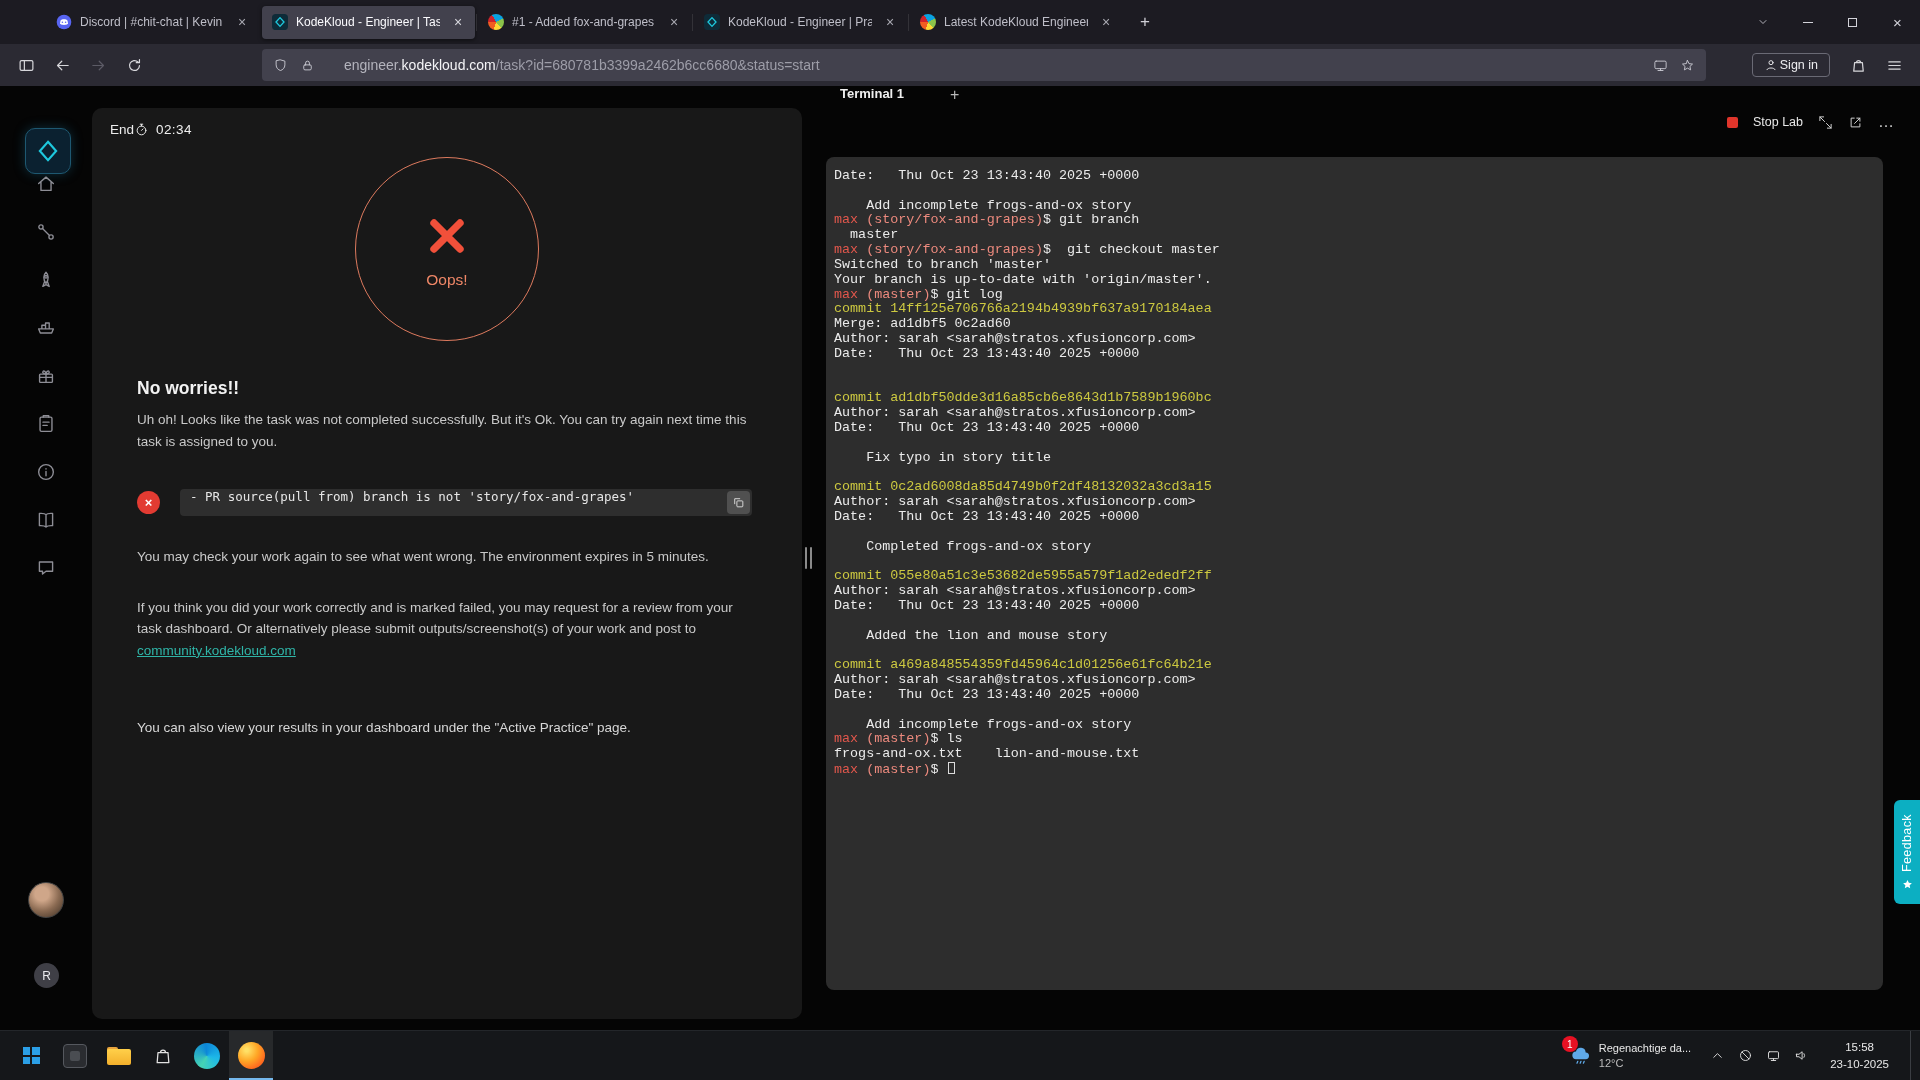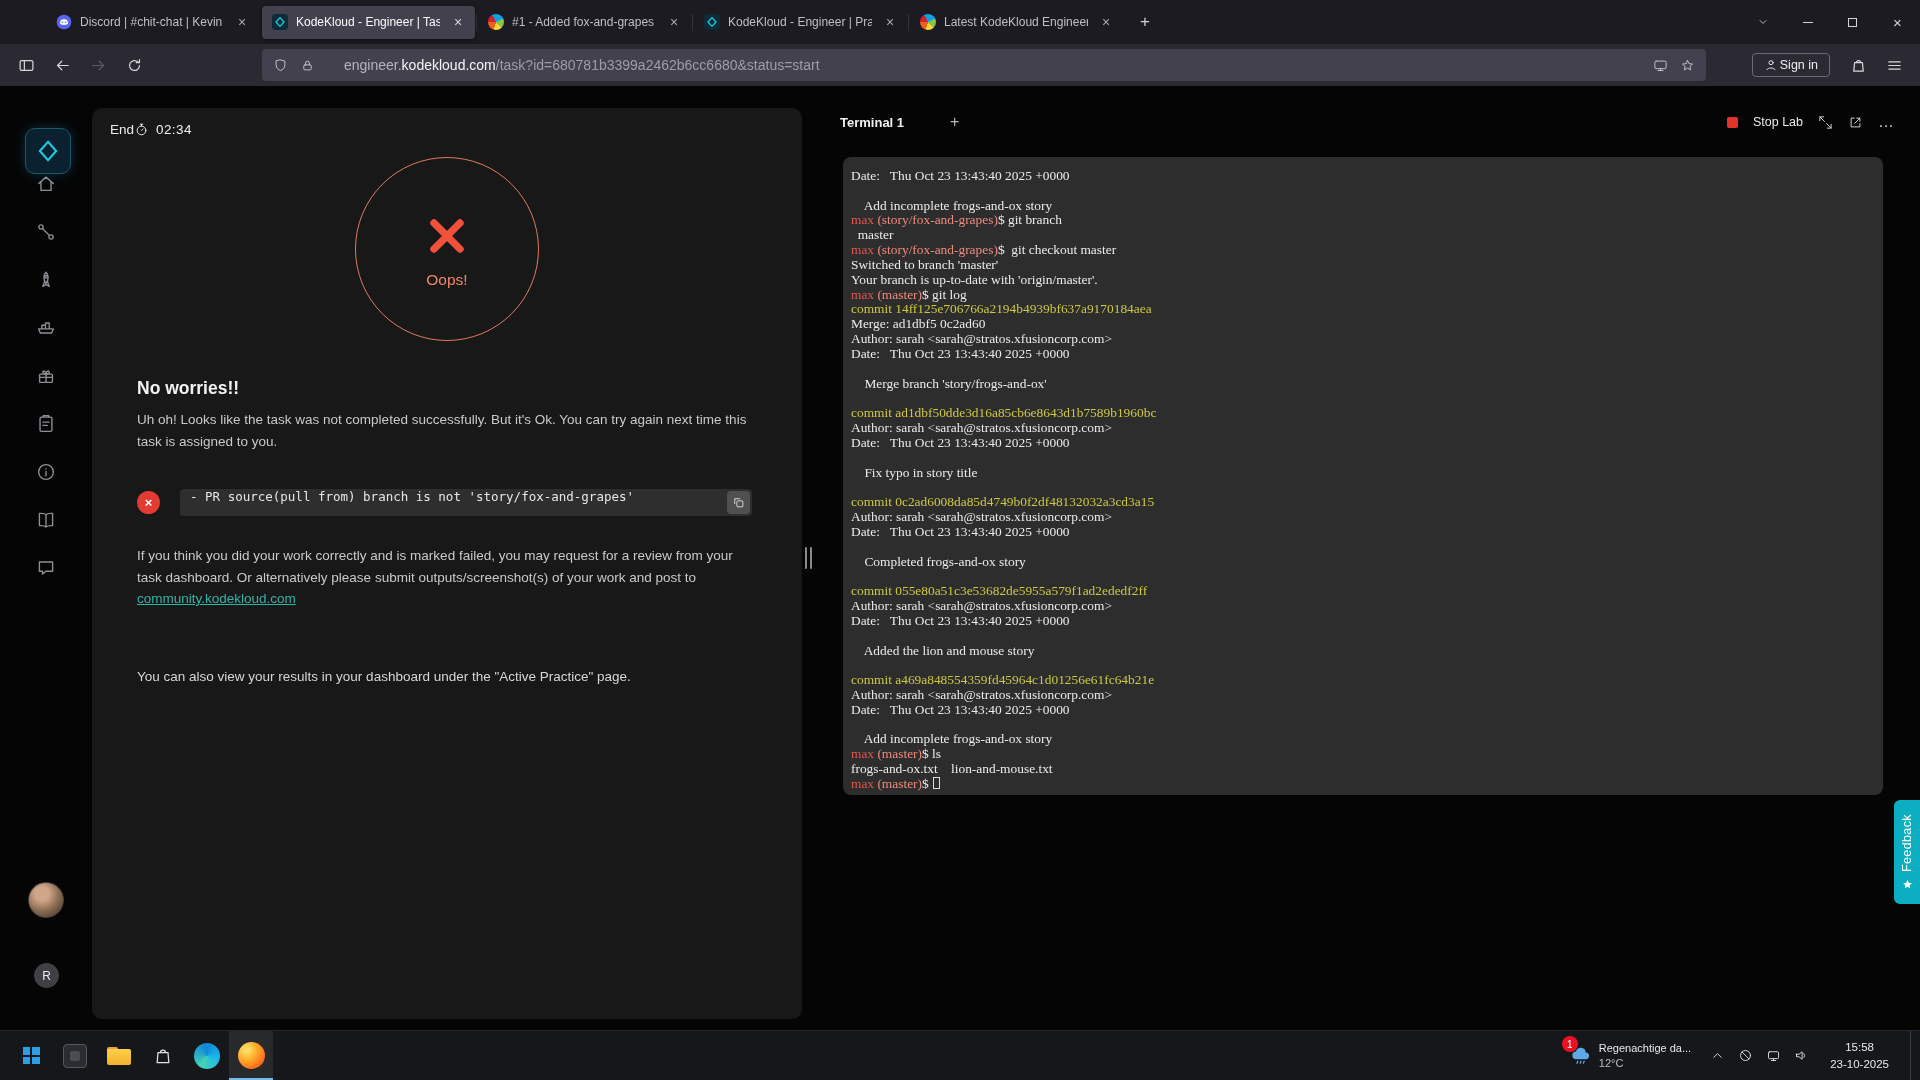--- a/index.html
+++ b/index.html
@@ -79,29 +79,29 @@
   .err-text{font-family:"DejaVu Sans Mono",monospace;font-size:12.5px;color:#e6e6e6;white-space:nowrap}
   .copy-btn{position:absolute;right:2px;top:2px;width:23px;height:23px;border-radius:4px;background:#505050;display:flex;align-items:center;justify-content:center}
   .copy-btn svg{width:13px;height:13px;stroke:#e8e8e8;fill:none;stroke-width:1.6;stroke-linejoin:round}
 
   
   .divider{position:absolute;left:805px;top:460px;height:24px;display:flex;gap:3px;align-items:center}
   .divider i{display:block;width:2px;height:22px;background:#8a8a8a;border-radius:1px}
 
   
   .rpane{position:absolute;left:812px;top:0;right:0;bottom:0}
-  .rp-head{height:72px;display:flex;align-items:center;padding:0 26px 0 28px}
+  .rp-head{height:72px;display:flex;padding:0 26px 0 28px}
   .term-tab{color:#f0f0f0;font-size:13px;font-weight:600}
   .term-add{margin-left:46px;color:#b9b9b9;font-size:16px}
   .rp-right{margin-left:auto;display:flex;align-items:center;gap:15px}
   .stop-dot{width:11px;height:11px;border-radius:2px;background:#e0352b}
   .stop-label{color:#e8e8e8;font-size:12.5px}
   .rp-icn svg{width:15px;height:15px;stroke:#cfcfcf;fill:none;stroke-width:1.6;stroke-linecap:round;stroke-linejoin:round}
   .rp-dots{color:#cfcfcf;font-size:16px;line-height:10px}
-  .terminal{position:absolute;left:31px;right:37px;top:71px;height:638px;background:var(--terminal-bg);border-radius:8px;padding:12px 12px 0 8px;overflow:hidden;font-family:Liberation Serif, serif;font-size:13.4px;line-height:14.83px}
+  .terminal{position:absolute;left:14px;right:37px;top:71px;height:833px;background:var(--terminal-bg);border-radius:8px;padding:12px 12px 0 8px;overflow:hidden;font-family:Liberation Mono, monospace;font-size:13.4px;line-height:14.83px}
   .tline{white-space:pre;height:14.83px}
   .c-fg{color:#ebebeb}.c-red{color:var(--prompt-red)}.c-branch{color:var(--branch-red)}
   .c-green{color:var(--git-green)}.c-yellow{color:var(--commit-yellow)}
   .cursor{display:inline-block;width:7px;height:12px;border:1px solid #dcdcdc;margin-left:1px;vertical-align:-1px}
 
   
   .feedback{position:absolute;right:0;top:714px;width:26px;height:104px;background:var(--feedback-teal);border-radius:6px 0 0 6px;display:flex;flex-direction:column;align-items:center;justify-content:center;gap:7px}
   .fb-text{writing-mode:vertical-rl;transform:rotate(180deg);color:#fff;font-size:12.5px;letter-spacing:.4px}
   .fb-star{width:11px;height:11px;fill:#fff}
 
@@ -353,20 +353,21 @@
       <div class="err-box">
         <span class="err-text">- PR source(pull from) branch is not 'story/fox-and-grapes'</span>
         <span class="copy-btn">
           <svg viewBox="0 0 24 24">
               <rect x="9" y="9" width="11" height="11" rx="1.5"></rect>
               <path d="M5 15V5h10"></path>
             </svg>
         </span>
       </div>
     </div>
+    <p class="pp mt-err">You may check your work again to see what went wrong. The environment expires in 5 minutes.</p>
     <p class="pp mt-rev"><span>If you think you did your work correctly and is marked failed, you may request for a review from your task dashboard. Or alternatively please submit outputs/screenshot(s) of your work and post to </span><a class="link">community.kodekloud.com</a></p>
     <p class="pp pp-last">You can also view your results in your dashboard under the "Active Practice" page.</p>
   </div>
 
   <div class="divider">
       <i></i>
       <i></i>
     </div>
 
   <div class="rpane">
@@ -398,21 +399,20 @@
           <div class="tline"><span class="c-fg">  master</span></div>
           <div class="tline"><span class="c-red">max </span><span class="c-branch">(story/fox-and-grapes)</span><span class="c-fg">$  git checkout master</span></div>
           <div class="tline"><span class="c-fg">Switched to branch 'master'</span></div>
           <div class="tline"><span class="c-fg">Your branch is up-to-date with 'origin/master'.</span></div>
           <div class="tline"><span class="c-red">max </span><span class="c-branch">(master)</span><span class="c-fg">$ git log</span></div>
           <div class="tline"><span class="c-yellow">commit 14ff125e706766a2194b4939bf637a9170184aea</span></div>
           <div class="tline"><span class="c-fg">Merge: ad1dbf5 0c2ad60</span></div>
           <div class="tline"><span class="c-fg">Author: sarah &lt;sarah@stratos.xfusioncorp.com&gt;</span></div>
           <div class="tline"><span class="c-fg">Date:   Thu Oct 23 13:43:40 2025 +0000</span></div>
           <div class="tline">&nbsp;</div>
-          <div class="tline"><span class="c-fg">    Merge branch 'story/frogs-and-ox'</span></div>
           <div class="tline">&nbsp;</div>
           <div class="tline"><span class="c-yellow">commit ad1dbf50dde3d16a85cb6e8643d1b7589b1960bc</span></div>
           <div class="tline"><span class="c-fg">Author: sarah &lt;sarah@stratos.xfusioncorp.com&gt;</span></div>
           <div class="tline"><span class="c-fg">Date:   Thu Oct 23 13:43:40 2025 +0000</span></div>
           <div class="tline">&nbsp;</div>
           <div class="tline"><span class="c-fg">    Fix typo in story title</span></div>
           <div class="tline">&nbsp;</div>
           <div class="tline"><span class="c-yellow">commit 0c2ad6008da85d4749b0f2df48132032a3cd3a15</span></div>
           <div class="tline"><span class="c-fg">Author: sarah &lt;sarah@stratos.xfusioncorp.com&gt;</span></div>
           <div class="tline"><span class="c-fg">Date:   Thu Oct 23 13:43:40 2025 +0000</span></div>

